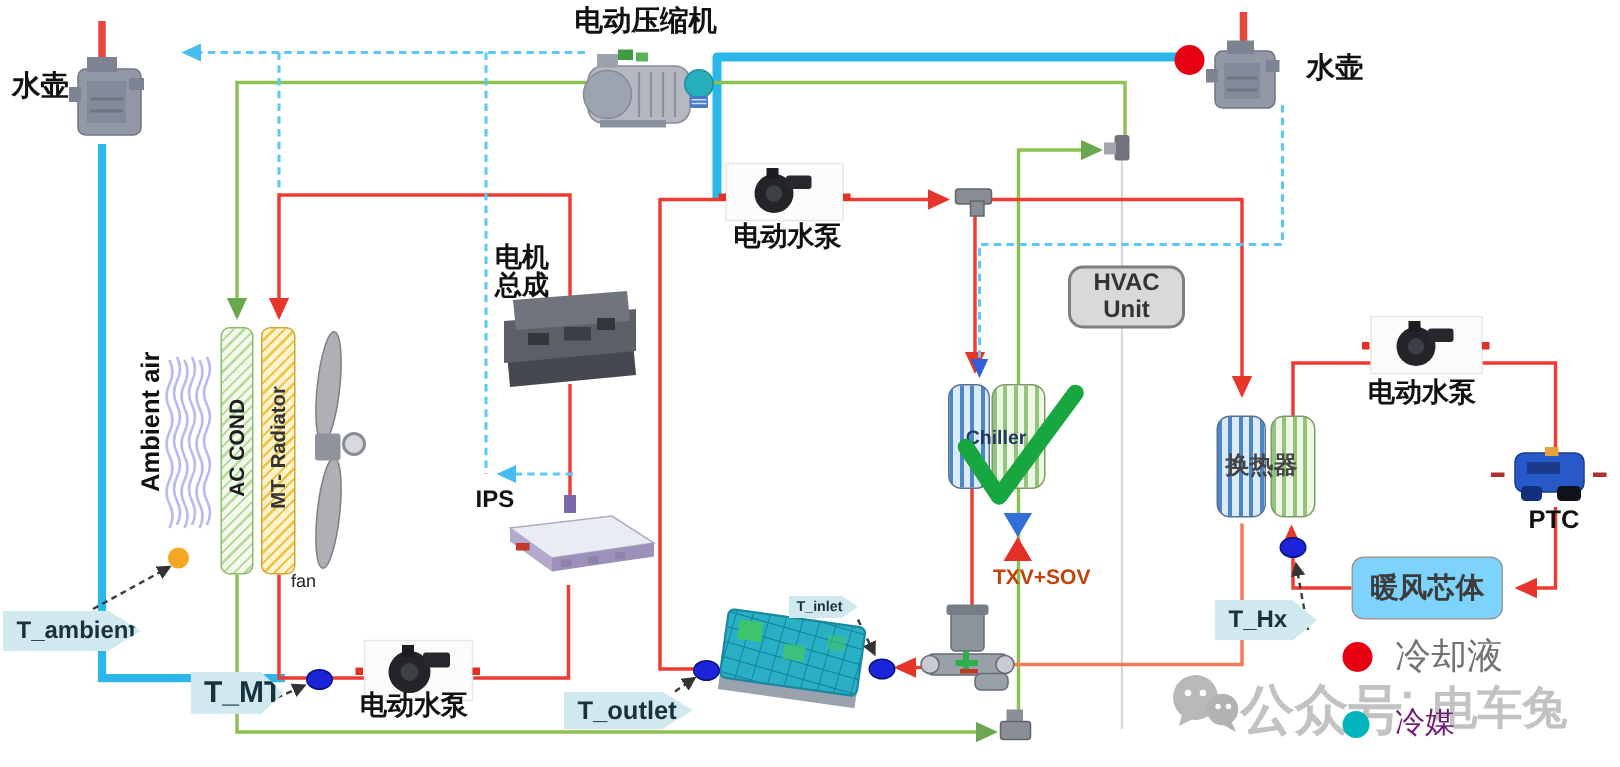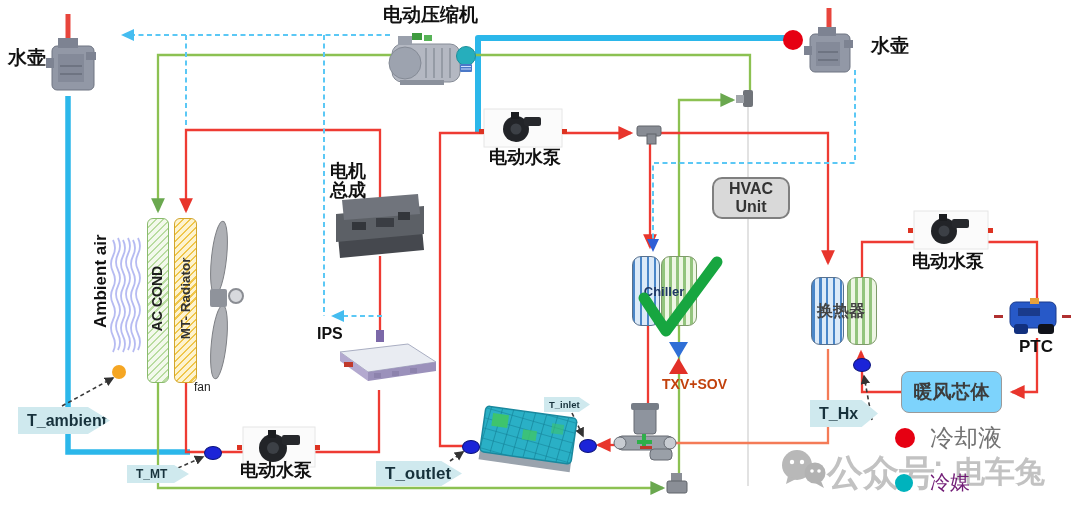--- a/index.html
+++ b/index.html
@@ -284,24 +284,24 @@
   <div class="lbl rot" style="left:41px;top:272px;width:120px;font-size:17px;font-weight:bold;">Ambient air</div>
   <div class="lbl rot" style="left:78px;top:291px;width:160px;font-size:14px;font-weight:bold;color:#1d1d1d;">AC COND</div>
   <div class="lbl rot" style="left:106px;top:291px;width:160px;font-size:13.5px;font-weight:bold;color:#333;">MT- Radiator</div>
   <div class="lbl" style="left:635px;top:285px;width:58px;font-size:13px;font-weight:bold;color:#1f3864;text-align:center;">Chiller</div>
   <div class="lbl" style="left:662px;top:377px;font-size:14px;font-weight:600;color:#c2410c;">TXV+SOV</div>
   <div class="lbl" style="left:817px;top:302px;width:56px;font-size:16px;font-weight:600;color:#444;">换热器</div>
   <div class="lbl" style="left:912px;top:252px;font-size:18px;font-weight:bold;">电动水泵</div>
   <div class="lbl" style="left:1019px;top:338px;font-size:17px;font-weight:bold;">PTC</div>
   <div class="lbl" style="left:240px;top:461px;font-size:18px;font-weight:bold;">电动水泵</div>
 
-  <div class="tag" style="left:18px;top:407px;width:92px;height:27px;font-size:16px;">T_ambient</div>
-  <div class="tag" style="left:127px;top:465px;width:62px;height:18px;font-size:12px;">T_MT</div>
+  <div class="tag" style="left:2px;top:407px;width:92px;height:27px;font-size:16px;">T_ambient</div>
+  <div class="tag" style="left:127px;top:448px;width:62px;height:28px;font-size:20px;">T_MT</div>
   <div class="tag" style="left:376px;top:461px;width:86px;height:25px;font-size:17px;">T_outlet</div>
-  <div class="tag" style="left:544px;top:397px;width:46px;height:15px;font-size:9.5px;padding-left:5px;">T_inlet</div>
+  <div class="tag" style="left:526px;top:397px;width:46px;height:15px;font-size:9.5px;padding-left:5px;">T_inlet</div>
   <div class="tag" style="left:810px;top:400px;width:68px;height:27px;font-size:16px;">T_Hx</div>
 
   <div class="dot" style="left:112px;top:365px;width:14px;height:14px;background:#f5a623;"></div>
   <div class="dot" style="left:204px;top:446px;width:16px;height:12px;background:#1b24d8;border:1px solid #0a127e;"></div>
   <div class="dot" style="left:462px;top:440px;width:16px;height:12px;background:#1b24d8;border:1px solid #0a127e;"></div>
   <div class="dot" style="left:579px;top:439px;width:16px;height:12px;background:#1b24d8;border:1px solid #0a127e;"></div>
   <div class="dot" style="left:853px;top:358px;width:16px;height:12px;background:#1b24d8;border:1px solid #0a127e;"></div>
 
   <div class="dot" style="left:895px;top:428px;width:20px;height:20px;background:#e60012;"></div>
   <div class="lbl" style="left:930px;top:425px;font-size:24px;color:#737373;z-index:4;">冷却液</div>

